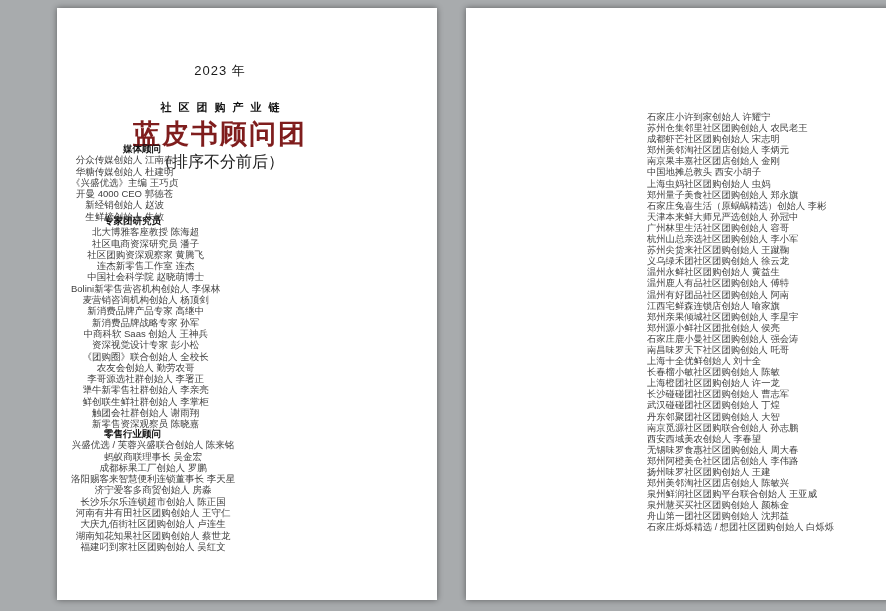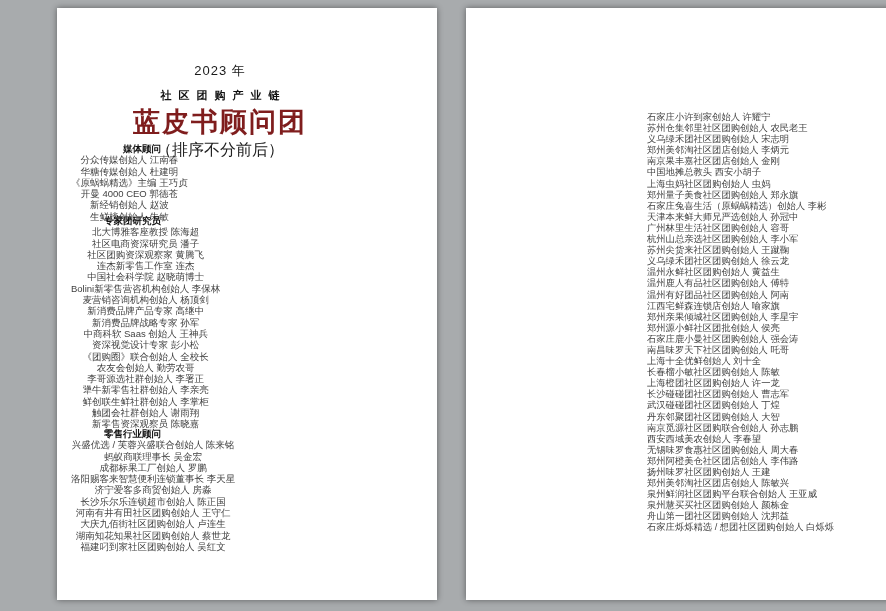--- a/index.html
+++ b/index.html
@@ -35,21 +35,21 @@
     width: 250px;
     text-align: center;
     color: #151515;
   }
   .title-year {
     font-size: 13px;
     letter-spacing: 1px;
     color: #1a1a1a;
   }
   .title-industry {
-    margin-top: 8px;
+    margin-top: 20px;
     font-size: 11px;
     font-weight: bold;
     letter-spacing: 7px;
     padding-left: 7px;
     color: #111;
   }
   .title-main {
     margin-top: 1px;
     font-size: 27px;
     font-weight: bold;
@@ -117,21 +117,21 @@
       <div class="title-industry">社区团购产业链</div>
       <div class="title-main">蓝皮书顾问团</div>
       <div class="title-sub">（排序不分前后）</div>
     </div>
 
     <div class="section sec-media">
       <div class="section-label">媒体顾问</div>
       <div class="section-list">
           <div class="line">分众传媒创始人 江南春</div>
           <div class="line">华糖传媒创始人 杜建明</div>
-          <div class="line">《原蜗蜗精选》主编 王巧贞</div>
+          <div class="line">《兴盛优选》主编 王巧贞</div>
           <div class="line">开曼 4000 CEO 郭德苍</div>
           <div class="line">新经销创始人 赵波</div>
           <div class="line">生鲜榜创始人 朱敏</div>
         </div>
     </div>
 
     <div class="section sec-retail">
       <div class="section-label">零售行业顾问</div>
       <div class="section-list">
           <div class="line">兴盛优选 / 芙蓉兴盛联合创始人 陈来铭</div>
@@ -170,21 +170,21 @@
           <div class="line">新零售资深观察员 陈晓嘉</div>
         </div>
     </div>
 
   </div>
 
   <div class="page page-right">
     <div class="right-list">
         <div class="line">石家庄小许到家创始人 许耀宁</div>
         <div class="line">苏州仓集邻里社区团购创始人 农民老王</div>
-        <div class="line">义乌绿禾团社区团购创始人 宋志明</div>
+        <div class="line">成都虾芒社区团购创始人 宋志明</div>
         <div class="line">郑州美邻淘社区团店创始人 李炳元</div>
         <div class="line">南京果丰嘉社区团店创始人 金刚</div>
         <div class="line">中国地摊总教头 西安小胡子</div>
         <div class="line">上海虫妈社区团购创始人 虫妈</div>
         <div class="line">郑州量子美食社区团购创始人 郑永旗</div>
         <div class="line">石家庄兔喜生活（原蜗蜗精选）创始人 李彬</div>
         <div class="line">天津本来鲜大师兄严选创始人 孙冠中</div>
         <div class="line">广州林里生活社区团购创始人 容哥</div>
         <div class="line">杭州山总亲选社区团购创始人 李小军</div>
         <div class="line">苏州尖货来社区团购创始人 王蹴鞠</div>

